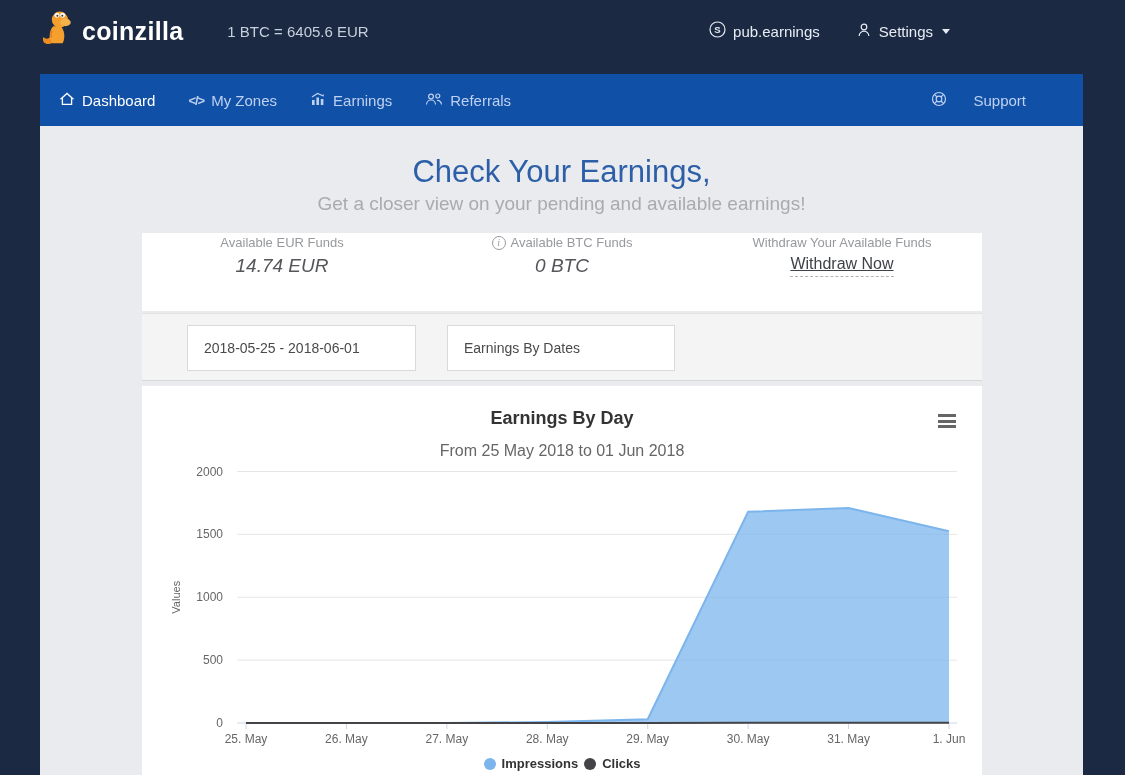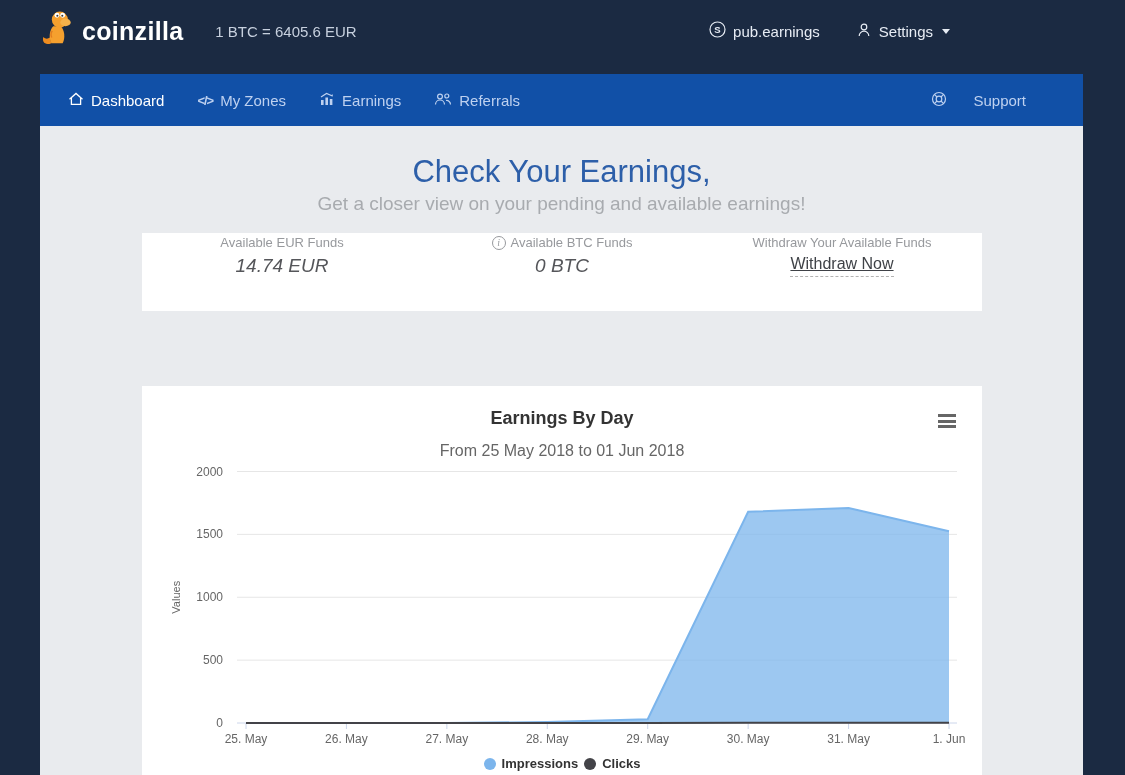--- a/index.html
+++ b/index.html
@@ -10,28 +10,28 @@
     font-family:"Liberation Sans", sans-serif;
     -webkit-font-smoothing:antialiased;
   }
   
   .topbar {
     position:absolute; left:0; top:0; width:992px; height:62px;
     display:flex; align-items:center; padding:0 42px 0 40px; color:#e7ecf4;
   }
   .brand-wrap { display:flex; align-items:center; gap:8px; cursor:pointer; }
   .brand { font-size:25px; font-weight:bold; color:#ffffff; letter-spacing:.3px; }
-  .rate { margin-left:32px; font-size:15px; color:#c7d0de;text-align:right; }
+  .rate { margin-left:44px; font-size:15px; color:#c7d0de;text-align:right; }
   .topbar-right { margin-left:auto; display:flex; align-items:center; gap:36px; }
   .top-item { display:flex; align-items:center; gap:7px; font-size:15px; color:#e7ecf4; cursor:pointer; }
   .caret { width:0; height:0; border-left:4px solid transparent; border-right:4px solid transparent; border-top:5px solid #e7ecf4; margin-left:2px; }
   
   .navbar {
     position:absolute; left:40px; top:74px; width:1043px; height:52px;
-    background:#1150a7; display:flex; align-items:center; padding:0 24px 0 28px;
+    background:#1150a7; display:flex; align-items:center; padding:0 24px 0 19px;
   }
   .nav-item { display:flex; align-items:center; gap:7px; font-size:15px; color:#bed1f0; margin-right:33px; cursor:pointer; }
   .nav-item.active { color:#ffffff; }
   .nav-item .code-glyph { font-size:13px; font-weight:bold; letter-spacing:-1px; }
   .nav-right { margin-left:auto;gap:26px; }
   
   .main { position:absolute; left:40px; top:126px; width:1043px; height:649px; background:#e9ebee; overflow:hidden; }
   .hero-title { margin-top:28px; text-align:center; font-size:31px; font-weight:300; color:#2d5fa9; }
   .hero-sub { margin-top:3px; text-align:center; font-size:19px; font-weight:300; color:#a8abaf; }
   
@@ -167,20 +167,24 @@
         <span>Available BTC Funds</span>
       </span>
       <span class="funds-value">0 BTC</span>
     </div>
     <div class="funds-col">
       <span class="funds-label">Withdraw Your Available Funds</span>
       <span class="withdraw-link">Withdraw Now</span>
     </div>
   </section>
 
+  <section class="filter-strip">
+    <input class="filter-input date" type="text" readonly="" value="2018-05-25 - 2018-06-01" style="">
+    <input class="filter-input type" type="text" readonly="" value="Earnings By Dates" style="">
+  </section>
 
   <section class="chart-card">
     <svg id="chart-svg" class="chart-svg" width="840" height="389">
         <text x="81" y="341" text-anchor="end" fill="#666666" font-size="12">0</text>
         <line x1="95" y1="274.125" x2="815" y2="274.125" stroke="#e6e6e6" stroke-width="1"></line>
         <text x="81" y="278.125" text-anchor="end" fill="#666666" font-size="12">500</text>
         <line x1="95" y1="211.25" x2="815" y2="211.25" stroke="#e6e6e6" stroke-width="1"></line>
         <text x="81" y="215.25" text-anchor="end" fill="#666666" font-size="12">1000</text>
         <line x1="95" y1="148.375" x2="815" y2="148.375" stroke="#e6e6e6" stroke-width="1"></line>
         <text x="81" y="152.375" text-anchor="end" fill="#666666" font-size="12">1500</text>

